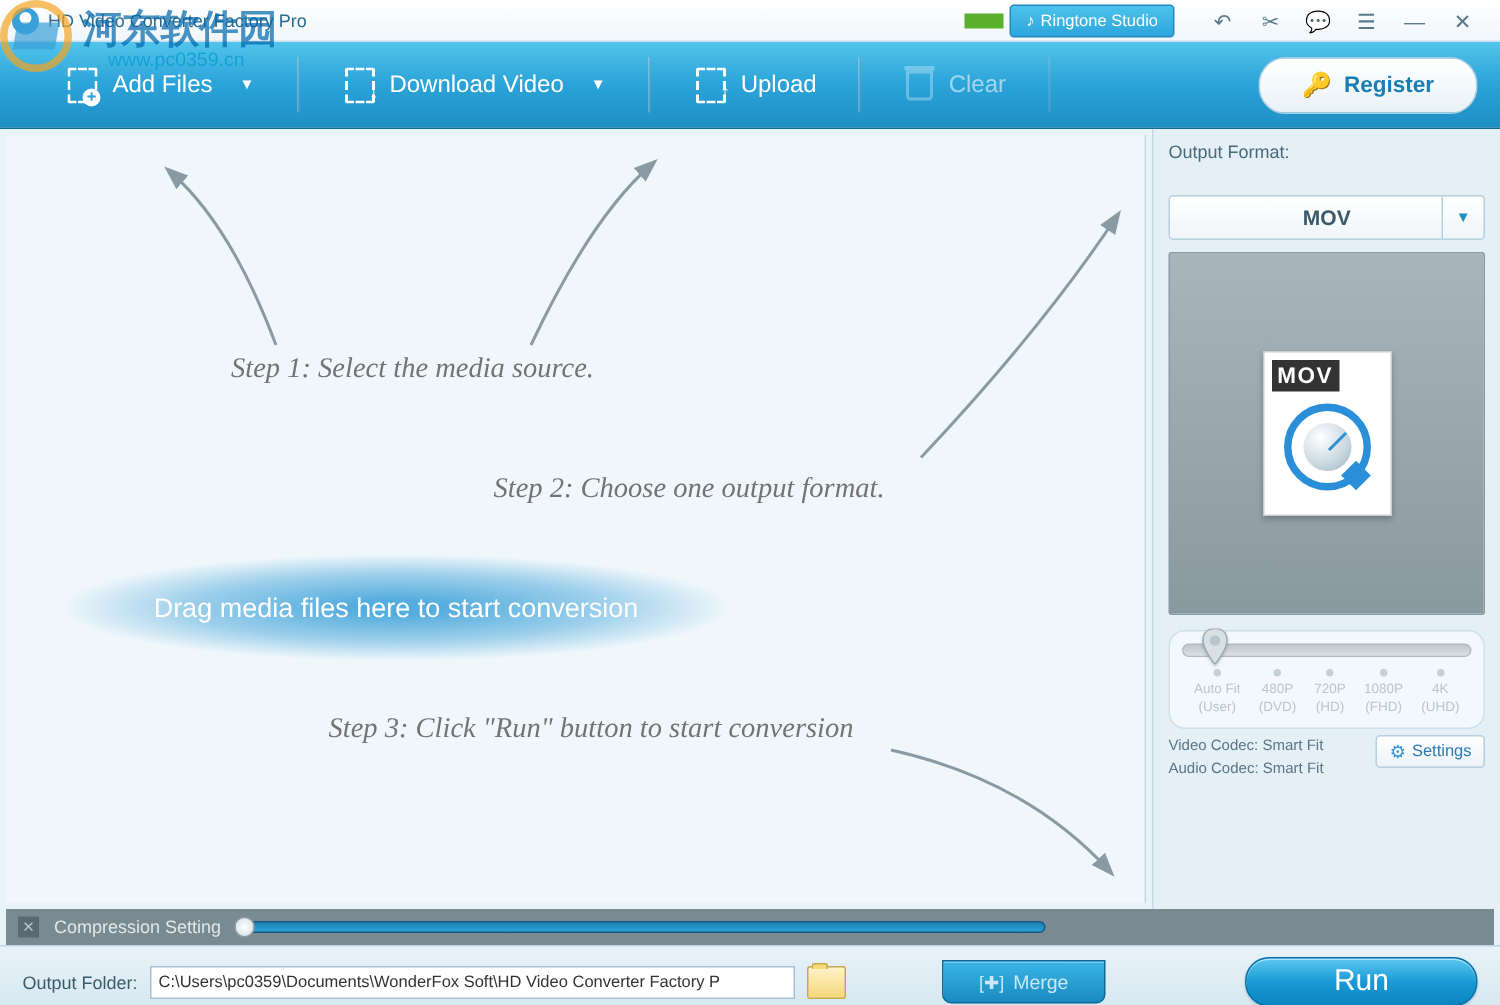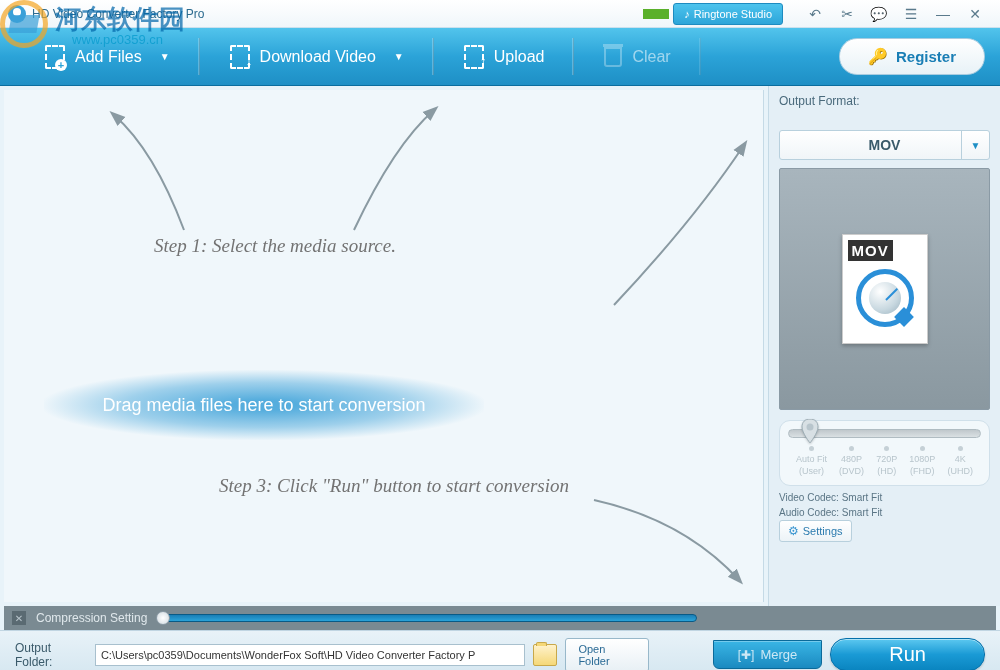--- a/index.html
+++ b/index.html
@@ -66,21 +66,21 @@
 
 
 .quality-panel { background: #f2f8fb; border: 1px solid #d0e0ea; border-radius: 11px; padding: 8px; margin-bottom: 0; }
 .slider-track { height: 9px; background: linear-gradient(#c0c8cc,#dae0e3); border-radius: 5px; position: relative; margin-bottom: 8px; border: 1px solid #b0bcc2; }
 .slider-thumb { position: absolute; left: 12px; top: -11px; width: 18px; height: 24px; }
 .slider-thumb svg { filter: drop-shadow(0 1px 1px rgba(0,0,0,0.2)); }
 .quality-dots { display: flex; justify-content: space-between; padding: 0 8px; }
 .q-opt { text-align: center; font-size: 9px; color: #b8c5cc; line-height: 1.3; }
 .q-opt .dot { width: 5px; height: 5px; background: #c5d0d6; border-radius: 50%; margin: 0 auto 3px; }
 
-.codec-row { display: flex; justify-content: space-between; align-items: flex-start; margin-top: 4px; flex-direction: column; }
+.codec-row { display: flex; justify-content: space-between; align-items: flex-start; margin-top: 4px; }
 .codec-info { font-size: 10px; color: #5a7585; line-height: 1.5; }
 .settings-btn { background: linear-gradient(#fff,#ecf3f7); border: 1px solid #b8d0dd; border-radius: 3px; font-size: 11px; color: #2a7aae; padding: 3px 8px; cursor: pointer; display: flex; align-items: center; gap: 4px; }
 .gear { color: #3a95d0; font-size: 12px; }
 
 
 .compression-bar { height: 24px; background: #7a8a92; display: flex; align-items: center; padding: 0 8px; gap: 10px; margin: 0 4px; }
 .comp-x { width: 14px; height: 14px; background: #5a6a72; color: #b8c5cc; font-size: 10px; display: flex; align-items: center; justify-content: center; cursor: pointer; }
 .comp-label { color: #e0e8ec; font-size: 12px; }
 .comp-slider { flex: 0 0 540px; height: 8px; background: linear-gradient(#1a7eb5,#2ba3d8); border-radius: 4px; position: relative; border: 1px solid #0a5a85; }
 .comp-thumb { position: absolute; left: -2px; top: -4px; width: 14px; height: 14px; background: radial-gradient(#fff,#d0dae0); border: 1px solid #8a9aa5; border-radius: 50%; }
@@ -155,20 +155,21 @@
         <marker id="ah" markerWidth="10" markerHeight="10" refX="5" refY="5" orient="auto">
           <path d="M0,2 L8,5 L0,8 Z" fill="#8a9aa2"></path>
         </marker>
       </defs>
       <path d="M 180 140 Q 150 60 110 25" stroke="#8a9aa2" stroke-width="2" fill="none" marker-end="url(#ah)"></path>
       <path d="M 350 140 Q 390 55 430 20" stroke="#8a9aa2" stroke-width="2" fill="none" marker-end="url(#ah)"></path>
       <path d="M 610 215 Q 690 130 740 55" stroke="#8a9aa2" stroke-width="2" fill="none" marker-end="url(#ah)"></path>
       <path d="M 590 410 Q 680 430 735 490" stroke="#8a9aa2" stroke-width="2" fill="none" marker-end="url(#ah)"></path>
     </svg>
     <div class="step-text step1">Step 1: Select the media source.</div>
+    <div class="step-text step2">Step 2: Choose one output format.</div>
     <div class="drag-blur">
       <div class="drag-text">Drag media files here to start conversion</div>
     </div>
     <div class="step-text step3">Step 3: Click "Run" button to start conversion</div>
   </div>
 
   <div class="sidebar">
     <div class="sidebar-label">Output Format:</div>
     <div class="format-select">
       <span>MOV</span>
@@ -238,19 +239,18 @@
   <div class="comp-label">Compression Setting</div>
   <div class="comp-slider">
     <div class="comp-thumb"></div>
   </div>
 </div>
 
 <div class="bottom-bar">
   <span class="out-label">Output Folder:</span>
   <input class="out-input" value="C:\Users\pc0359\Documents\WonderFox Soft\HD Video Converter Factory P" style="">
   <div class="folder-btn"></div>
-  <div class="open-folder-btn">Open Folder</div>
   <div class="merge-btn">
     <span class="merge-icon">[✚]</span>
     <span>Merge</span>
   </div>
   <div class="run-btn">Run</div>
 </div>
 
 </body></html>

